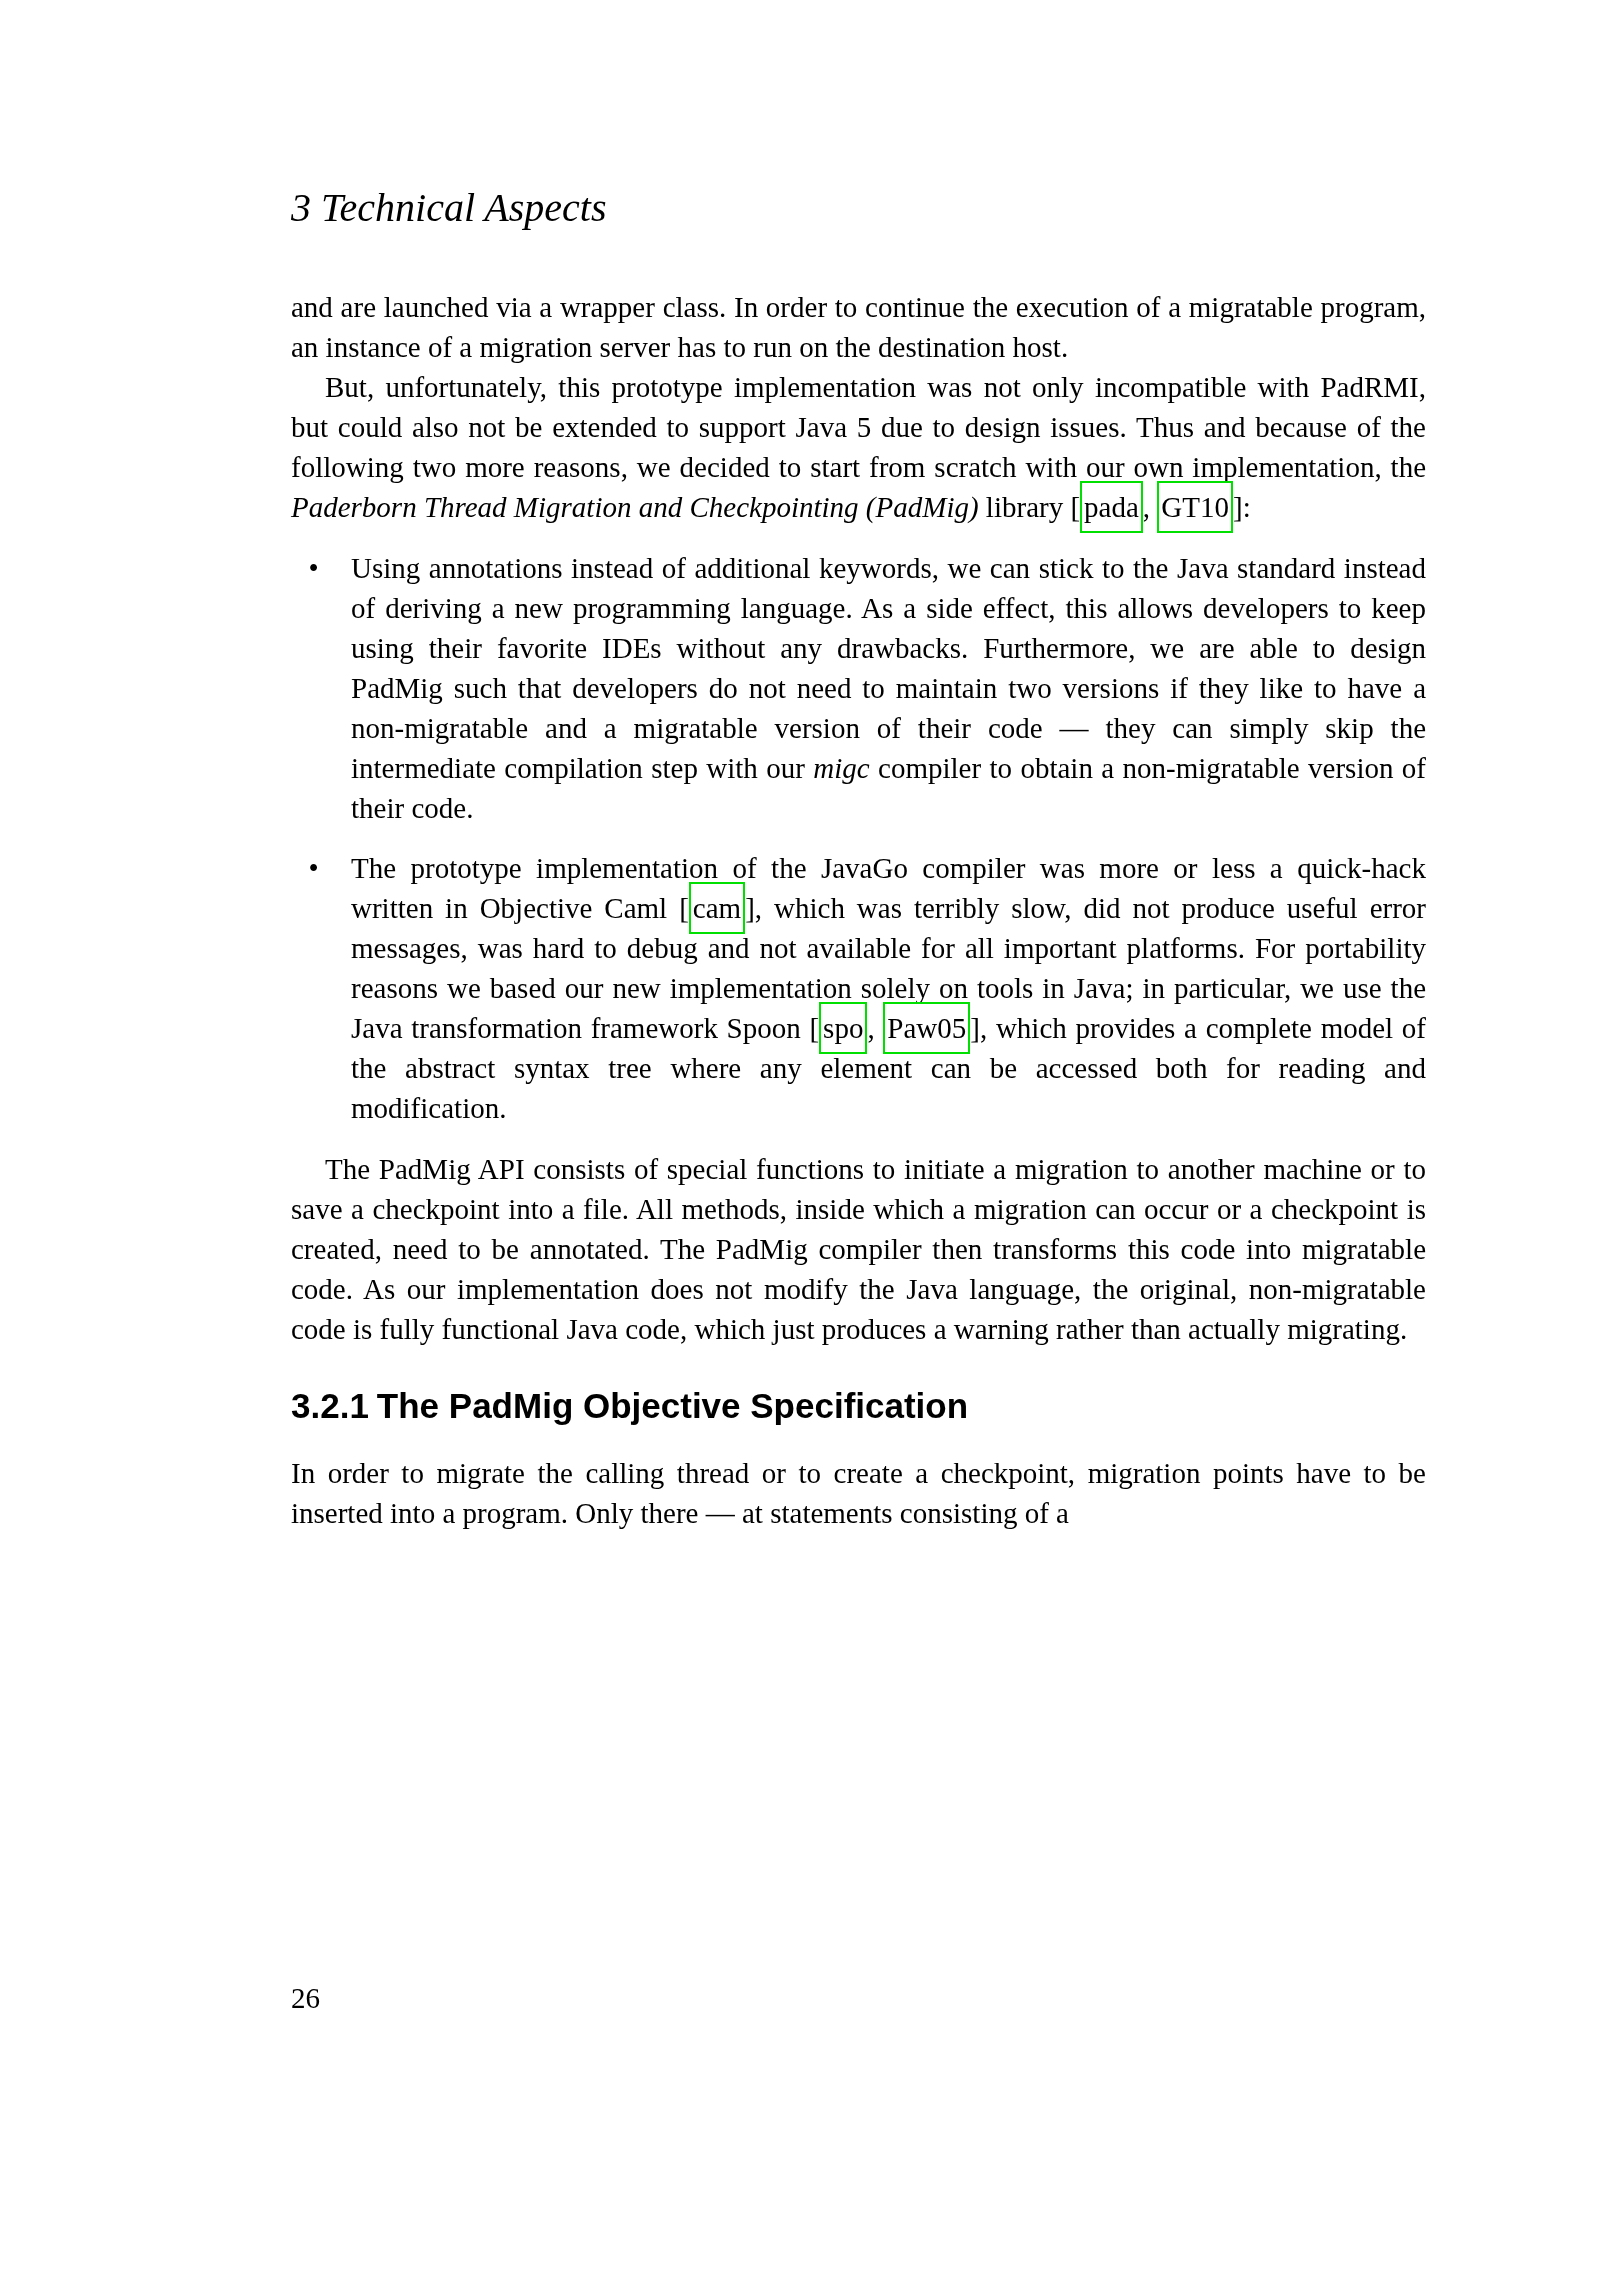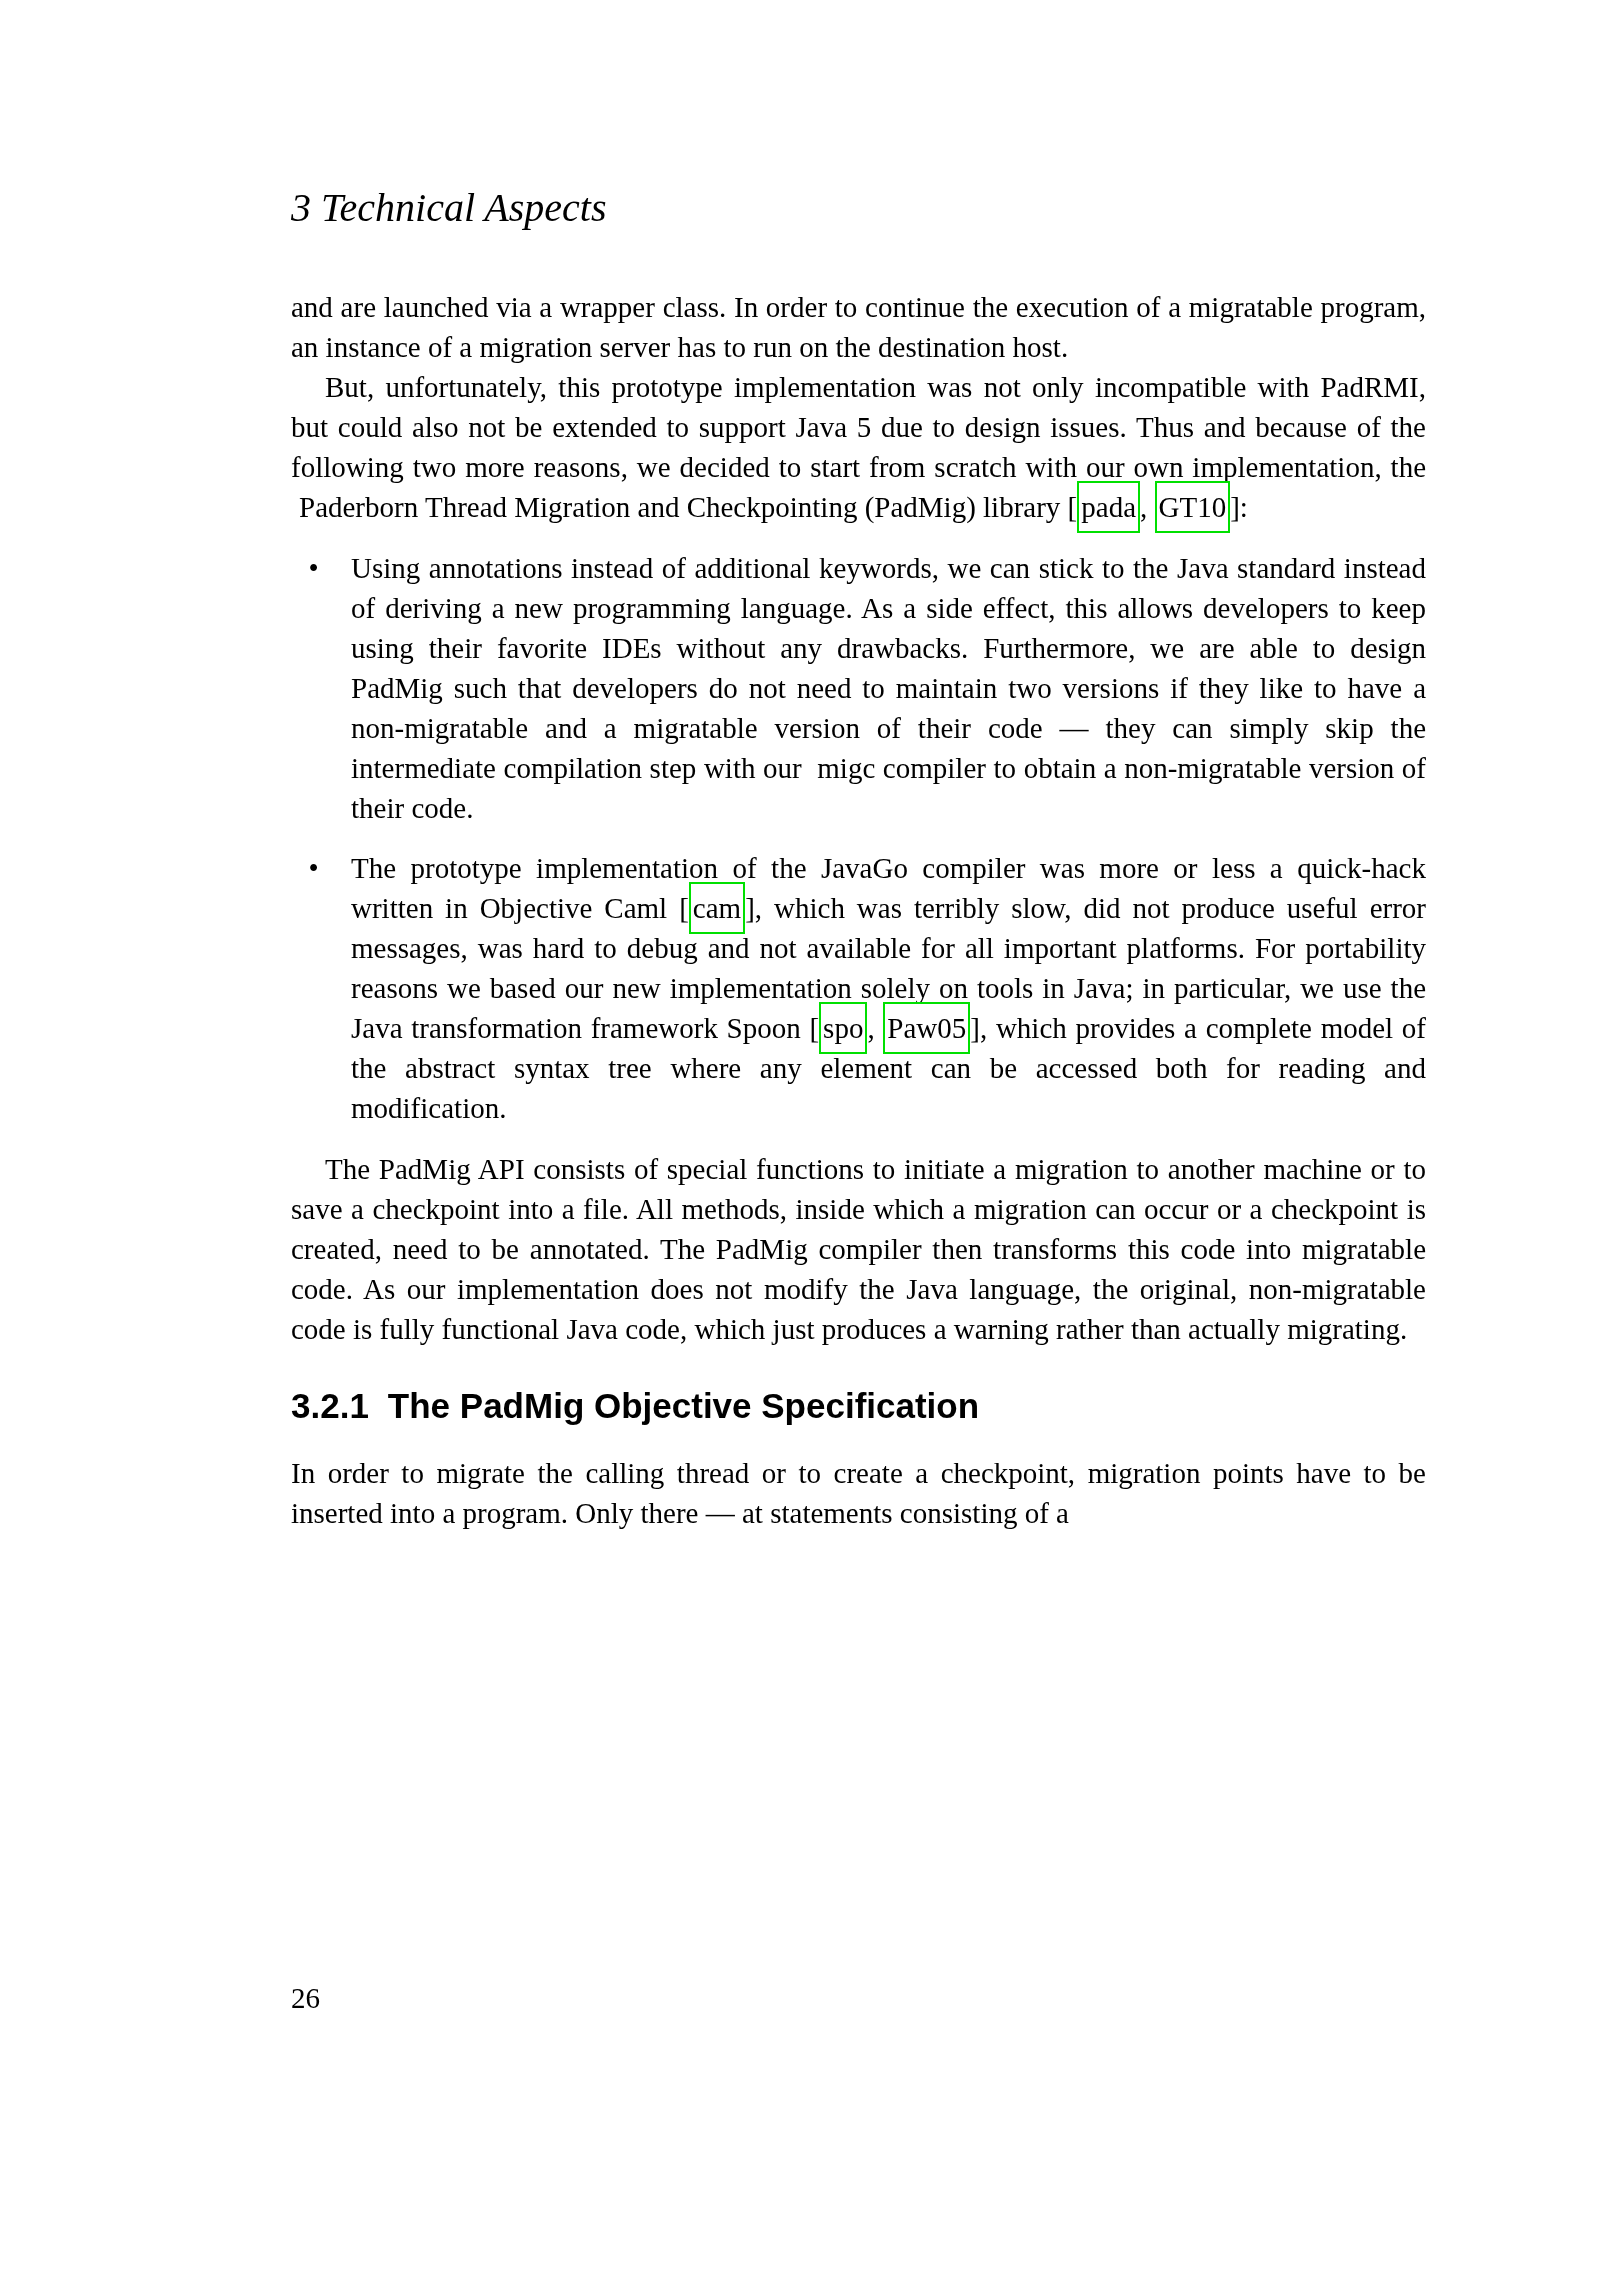--- a/index.html
+++ b/index.html
@@ -44,40 +44,40 @@
     position: relative;
     margin: 20.6px 0;
     padding-left: 60px;
   }
   .bullet-marker {
     position: absolute;
     left: 17.6px;
     top: 0;
   }
   .seg-italic {
-    margin-left: 8px;
+    font-style: italic;
   }
   a.citation {
     color: #000000;
     text-decoration: none;
     border: 2px solid #00e000;
     padding: 8px 2px;
     cursor: pointer;
   }
   .section-heading {
     font-family: "Liberation Sans", sans-serif;
     font-weight: bold;
     font-size: 35px;
     line-height: 43px;
     margin: 35px 0 26.5px 0;
     text-align: left;
     text-indent: 0;
   }
   .heading-number {
-    margin-right: 19px;
+    margin-right: 8px;
   }
   .page-number {
     position: absolute;
     left: 291px;
     top: 1982px;
     font-size: 29px;
   }
 </style>
 </head>
 <body style="background: rgb(255, 255, 255);">

